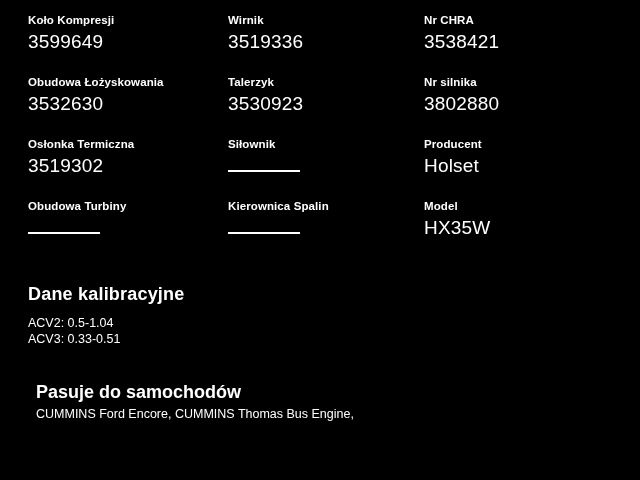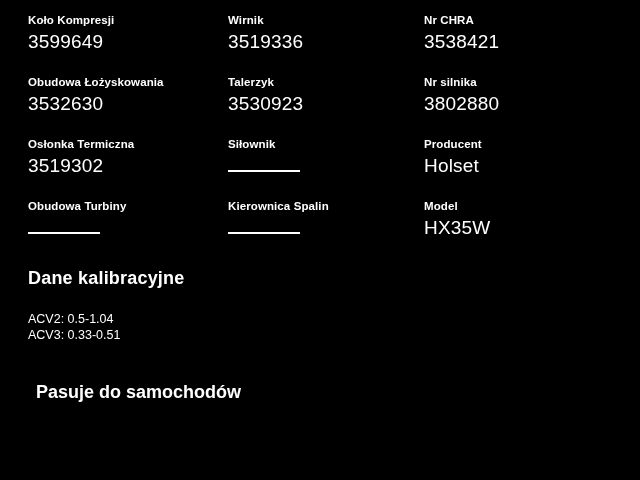--- a/index.html
+++ b/index.html
@@ -57,24 +57,24 @@
   }
   .section-title {
     font-size: 18px;
     font-weight: bold;
     color: #ffffff;
     letter-spacing: 0.2px;
   }
   .calib {
     position: absolute;
     left: 28px;
-    top: 268px;
+    top: 284px;
   }
   .calib-lines {
-    margin-top: 22px;
+    margin-top: 10px;
   }
   .calib-line {
     font-size: 12.5px;
     line-height: 16px;
     color: #ffffff;
   }
   .fits {
     position: absolute;
     left: 36px;
     top: 382px;
@@ -162,15 +162,16 @@
   <div class="calib">
     <div class="section-title">Dane kalibracyjne</div>
     <div class="calib-lines">
       <div class="calib-line">ACV2: 0.5-1.04</div>
       <div class="calib-line">ACV3: 0.33-0.51</div>
     </div>
   </div>
 
   <div class="fits">
     <div class="fits-title">Pasuje do samochodów</div>
+    <div class="fits-list">CUMMINS Ford Encore, CUMMINS Thomas Bus Engine,</div>
   </div>
 
 </div>
 
 </body></html>

